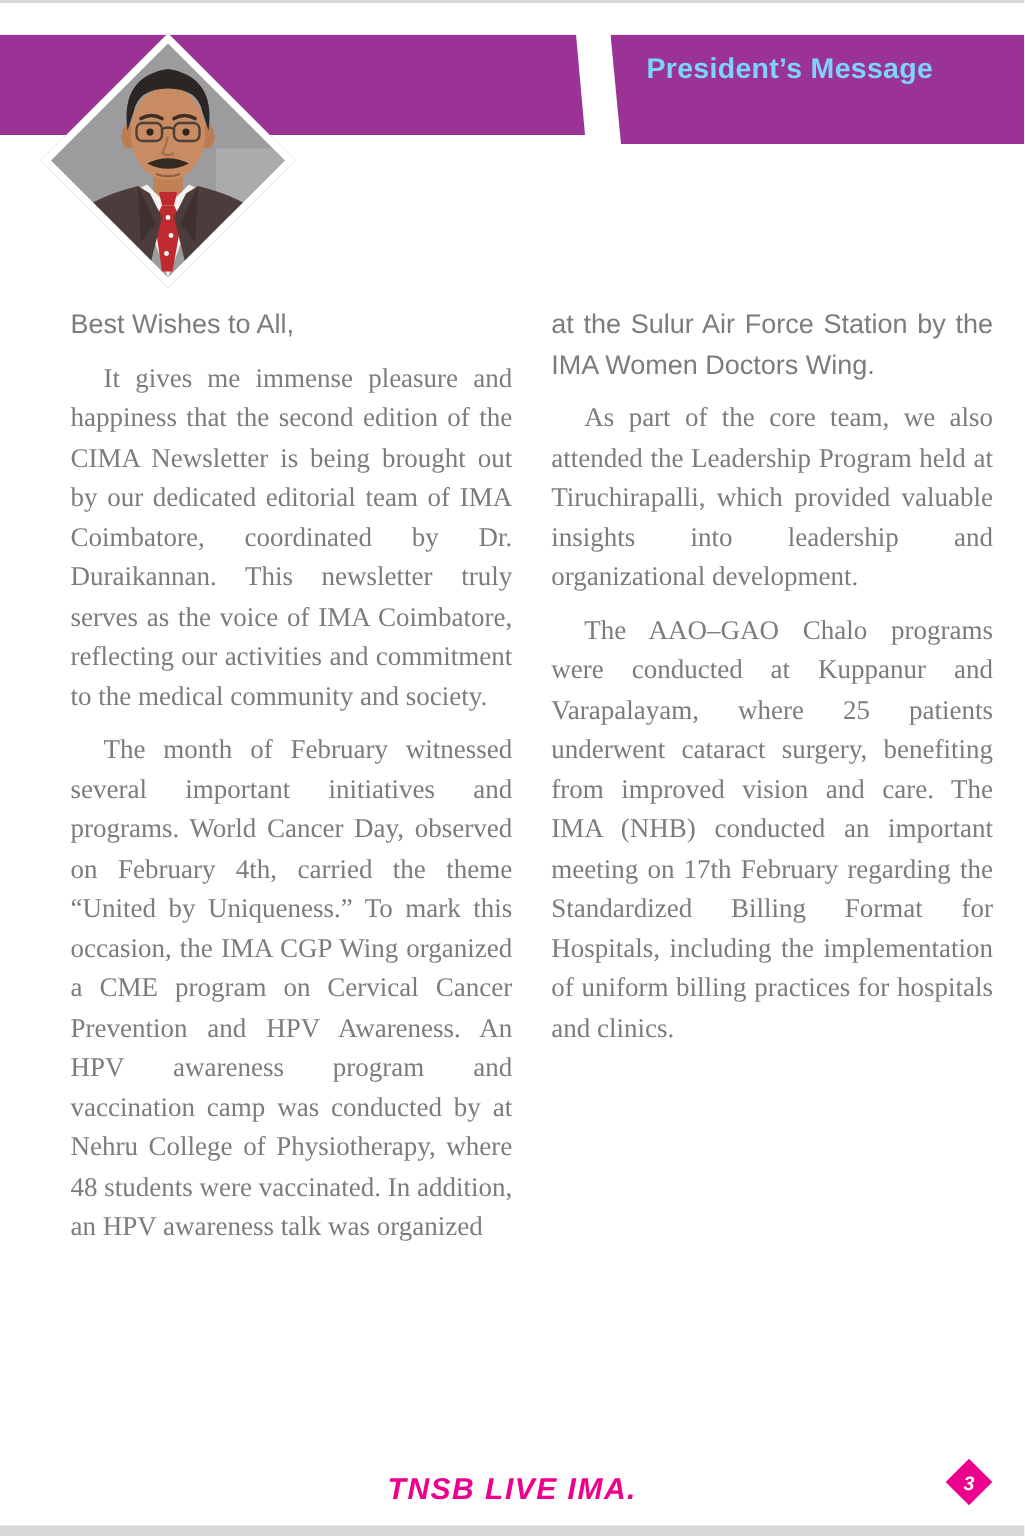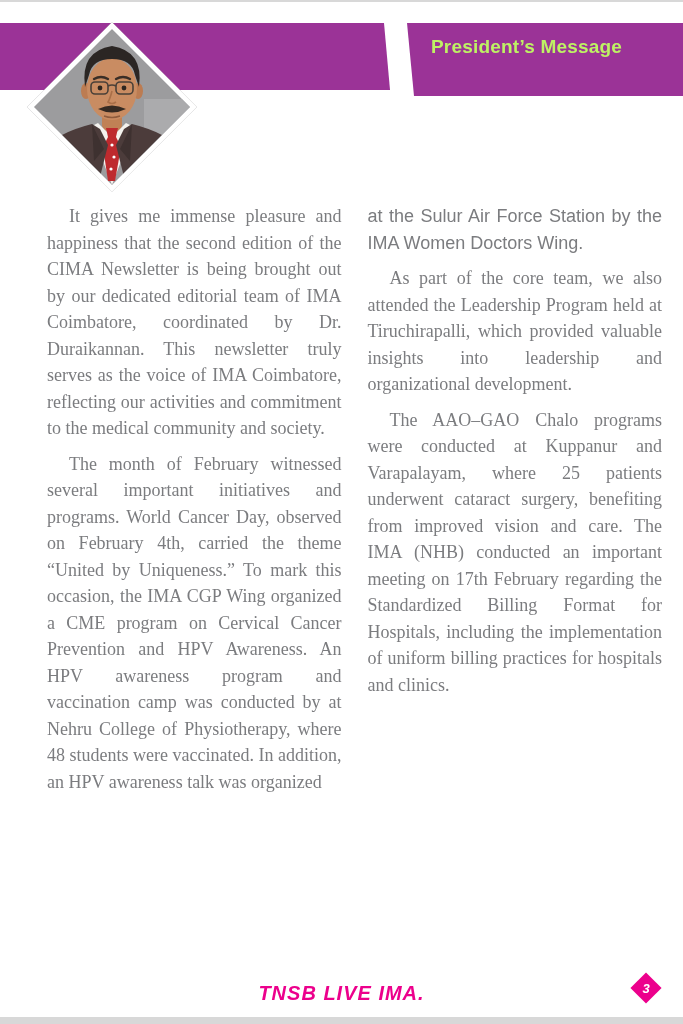--- a/index.html
+++ b/index.html
@@ -14,21 +14,21 @@
   
   .header-band{
     position:absolute;left:0;top:23px;width:390px;height:67px;
     background:#9B3397;
     clip-path:polygon(0 0,calc(100% - 6px) 0,100% 100%,0 100%);
   }
   .title-block{
     position:absolute;left:407px;top:23px;right:0;height:73px;
     background:#9B3397;
     clip-path:polygon(0 0,100% 0,100% 100%,7px 100%);
-    color:#bef264;
+    color:#7dd3fc;
     padding:11px 16px 0 24px;box-sizing:border-box;
   }
   .title-block .tl{
     font-weight:bold;font-size:19px;line-height:26px;letter-spacing:0.2px;
   }
 
   
   .photo-diamond{
     position:absolute;left:52px;top:47px;width:110px;height:110px;
     transform:rotate(45deg);
@@ -123,20 +123,21 @@
 
       <path d="M 64 80 Q 78 73 92 80 Q 78 87 64 80 Z" fill="#352A22"></path>
 
       <path d="M 70 87 Q 78 90 86 87" stroke="#8E5B3C" stroke-width="1.4" fill="none"></path>
     </svg>
   </div>
 </div>
 
 <div class="columns">
   <div class="col">
+    <p class="salutation">Best Wishes to All,</p>
     <p class="indent">It gives me immense pleasure and happiness that the second edition of the CIMA Newsletter is being brought out by our dedicated editorial team of IMA Coimbatore, coordinated by Dr. Duraikannan. This newsletter truly serves as the voice of IMA Coimbatore, reflecting our activities and commitment to the medical community and society.</p>
     <p class="indent">The month of February witnessed several important initiatives and programs. World Cancer Day, observed on February 4th, carried the theme “United by Uniqueness.” To mark this occasion, the IMA CGP Wing organized a CME program on Cervical Cancer Prevention and HPV Awareness. An HPV awareness program and vaccination camp was conducted by at Nehru College of Physiotherapy, where 48 students were vaccinated. In addition, an HPV awareness talk was organized</p>
   </div>
   <div class="col">
     <p>at the Sulur Air Force Station by the IMA Women Doctors Wing.</p>
     <p class="indent">As part of the core team, we also attended the Leadership Program held at Tiruchirapalli, which provided valuable insights into leadership and organizational development.</p>
     <p class="indent">The AAO–GAO Chalo programs were conducted at Kuppanur and Varapalayam, where 25 patients underwent cataract surgery, benefiting from improved vision and care. The IMA (NHB) conducted an important meeting on 17th February regarding the Standardized Billing Format for Hospitals, including the implementation of uniform billing practices for hospitals and clinics.</p>
   </div>
 </div>
 

